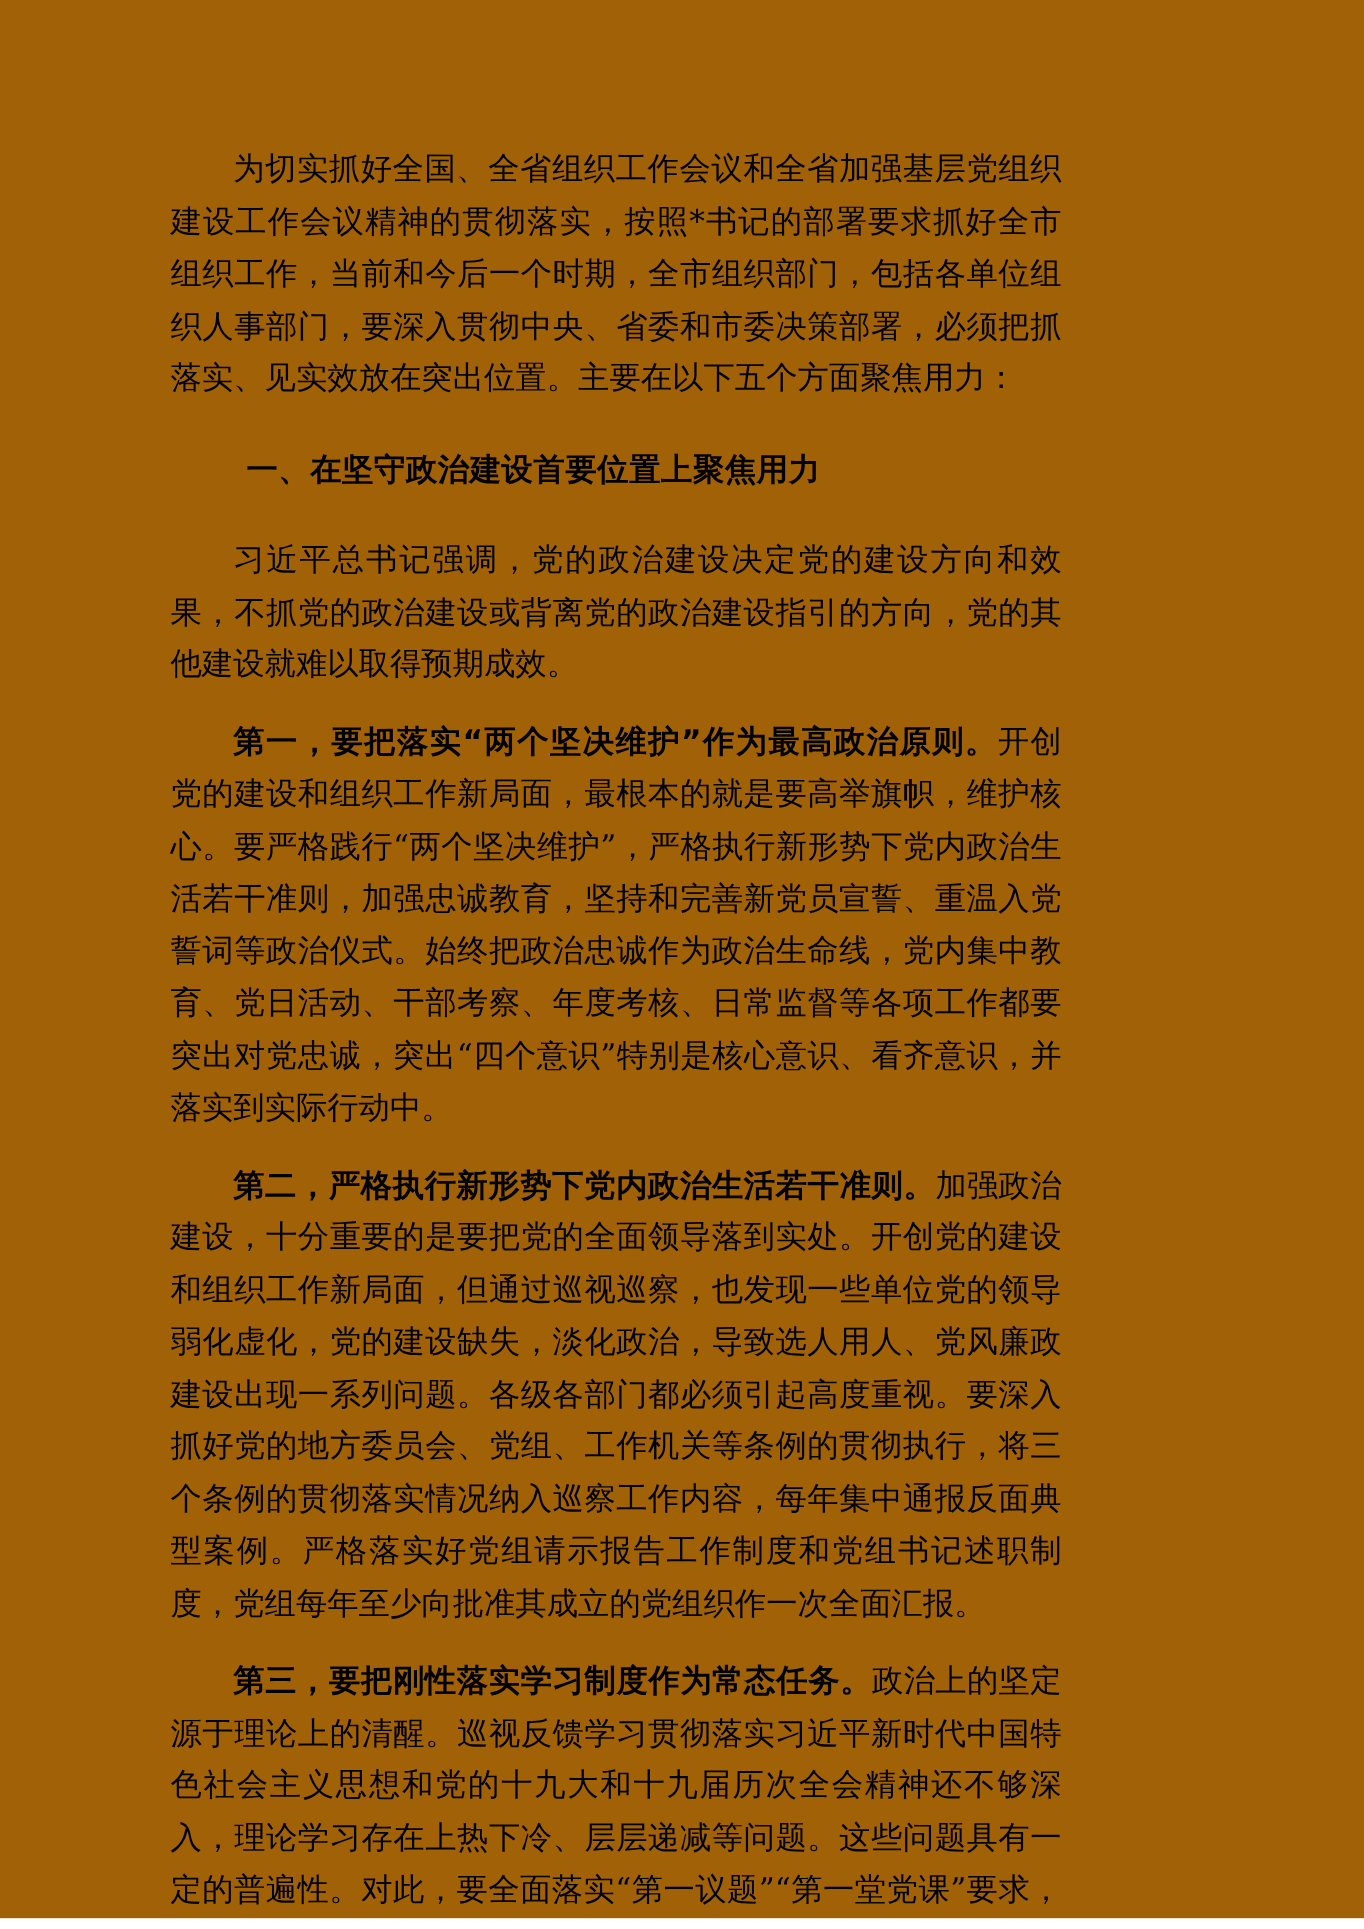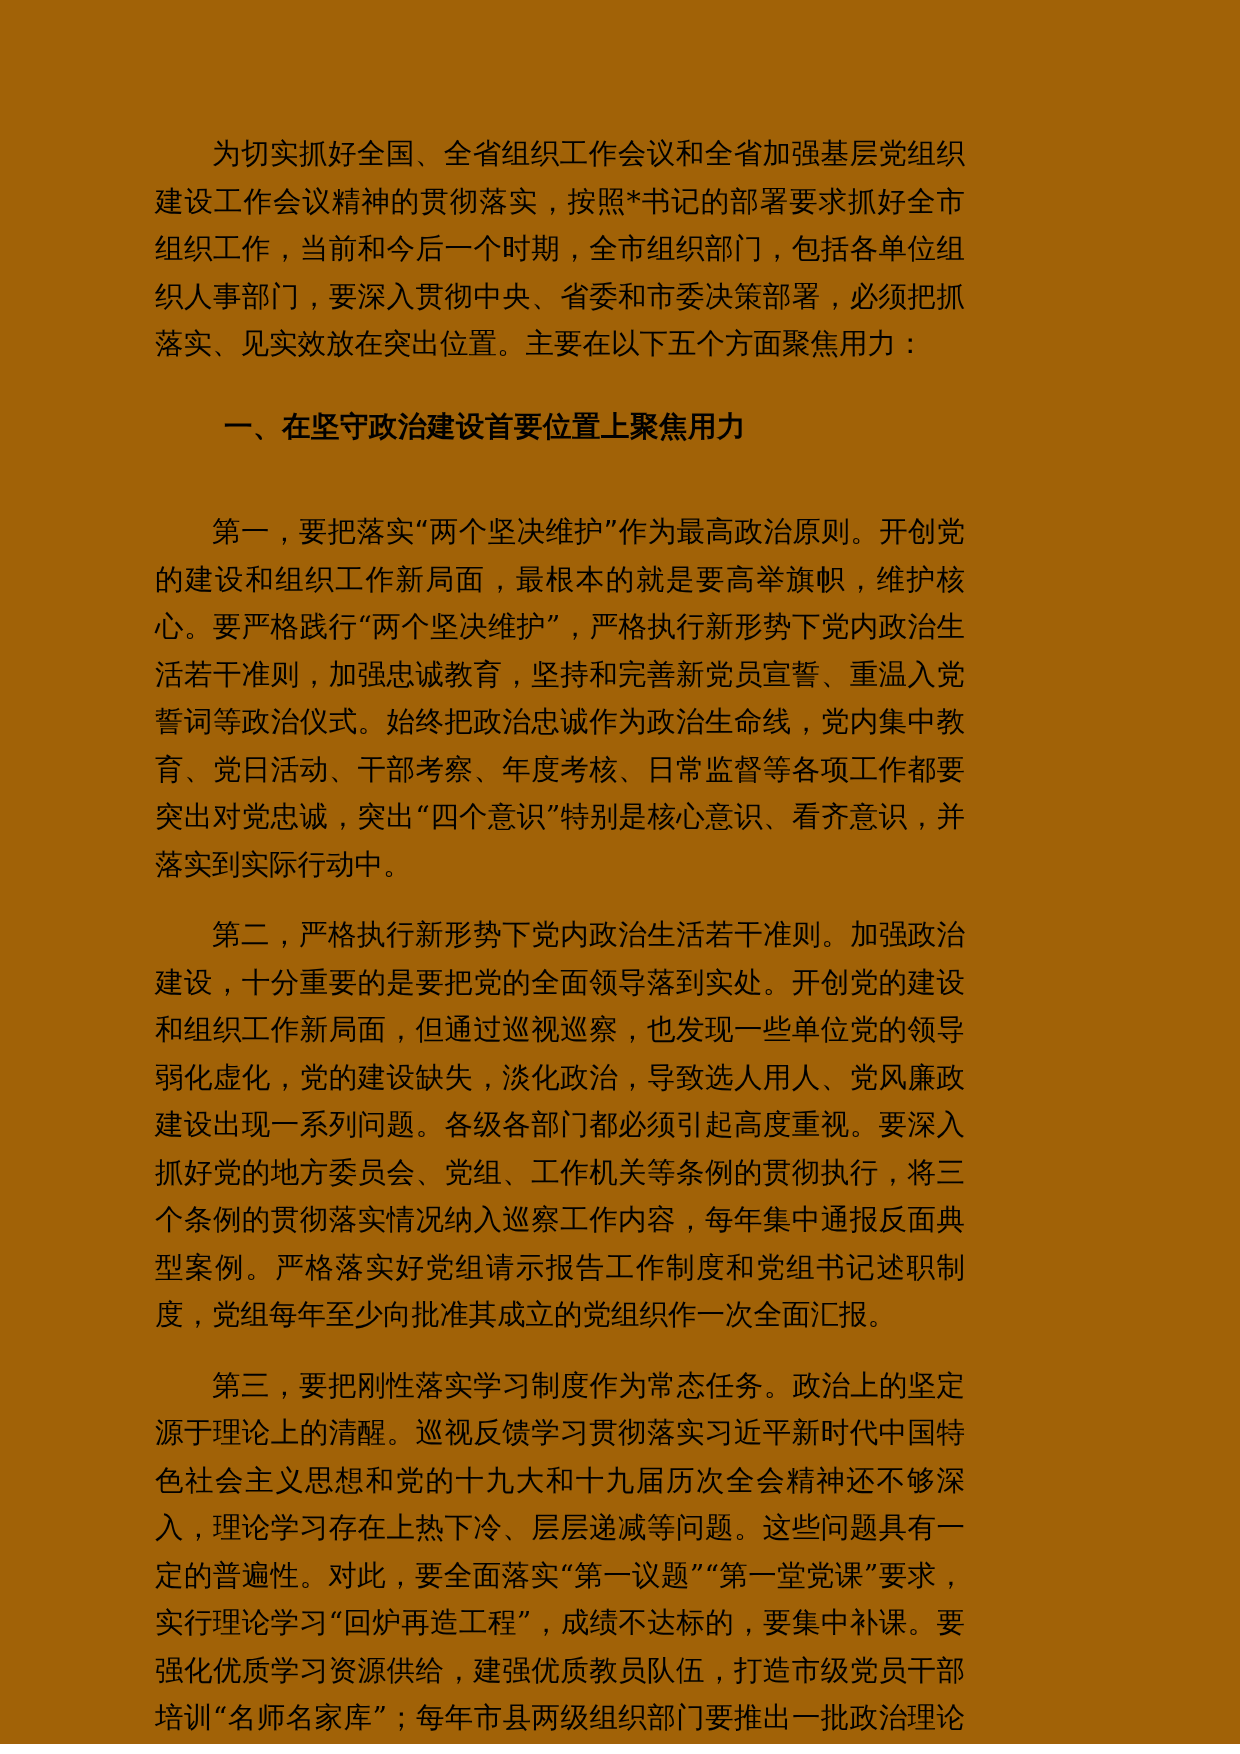--- a/index.html
+++ b/index.html
@@ -44,39 +44,40 @@
     font-size: 28.5px;
     line-height: 47.5px;
     font-weight: bold;
     color: #000000;
     text-indent: 2em;
     margin: 12px;
     font-family: "DejaVu Sans", "Liberation Sans", sans-serif;
     letter-spacing: 0.5px;
   }
   .lead {
-    font-weight: normal;
+    font-weight: bold;
     font-family: "DejaVu Sans", "Liberation Sans", sans-serif;
     letter-spacing: 0.3px;
   }
 </style>
 </head>
 <body>
 
 <div class="page">
   <div class="content">
 
     <p class="para indent">为切实抓好全国、全省组织工作会议和全省加强基层党组织建设工作会议精神的贯彻落实，按照*书记的部署要求抓好全市组织工作，当前和今后一个时期，全市组织部门，包括各单位组织人事部门，要深入贯彻中央、省委和市委决策部署，必须把抓落实、见实效放在突出位置。主要在以下五个方面聚焦用力：</p>
 
     <div class="gap"></div>
 
     <p class="heading">一、在坚守政治建设首要位置上聚焦用力</p>
 
     <div class="gap"></div>
 
+    <p class="para indent">习近平总书记强调，党的政治建设决定党的建设方向和效果，不抓党的政治建设或背离党的政治建设指引的方向，党的其他建设就难以取得预期成效。</p>
 
     <div class="gap"></div>
 
     <p class="para indent"><span class="lead">第一，要把落实“两个坚决维护”作为最高政治原则。</span><span>开创党的建设和组织工作新局面，最根本的就是要高举旗帜，维护核心。要严格践行“两个坚决维护”，严格执行新形势下党内政治生活若干准则，加强忠诚教育，坚持和完善新党员宣誓、重温入党誓词等政治仪式。始终把政治忠诚作为政治生命线，党内集中教育、党日活动、干部考察、年度考核、日常监督等各项工作都要突出对党忠诚，突出“四个意识”特别是核心意识、看齐意识，并落实到实际行动中。</span></p>
 
     <div class="gap"></div>
 
     <p class="para indent"><span class="lead">第二，严格执行新形势下党内政治生活若干准则。</span><span>加强政治建设，十分重要的是要把党的全面领导落到实处。开创党的建设和组织工作新局面，但通过巡视巡察，也发现一些单位党的领导弱化虚化，党的建设缺失，淡化政治，导致选人用人、党风廉政建设出现一系列问题。各级各部门都必须引起高度重视。要深入抓好党的地方委员会、党组、工作机关等条例的贯彻执行，将三个条例的贯彻落实情况纳入巡察工作内容，每年集中通报反面典型案例。严格落实好党组请示报告工作制度和党组书记述职制度，党组每年至少向批准其成立的党组织作一次全面汇报。</span></p>
 
     <div class="gap"></div>

